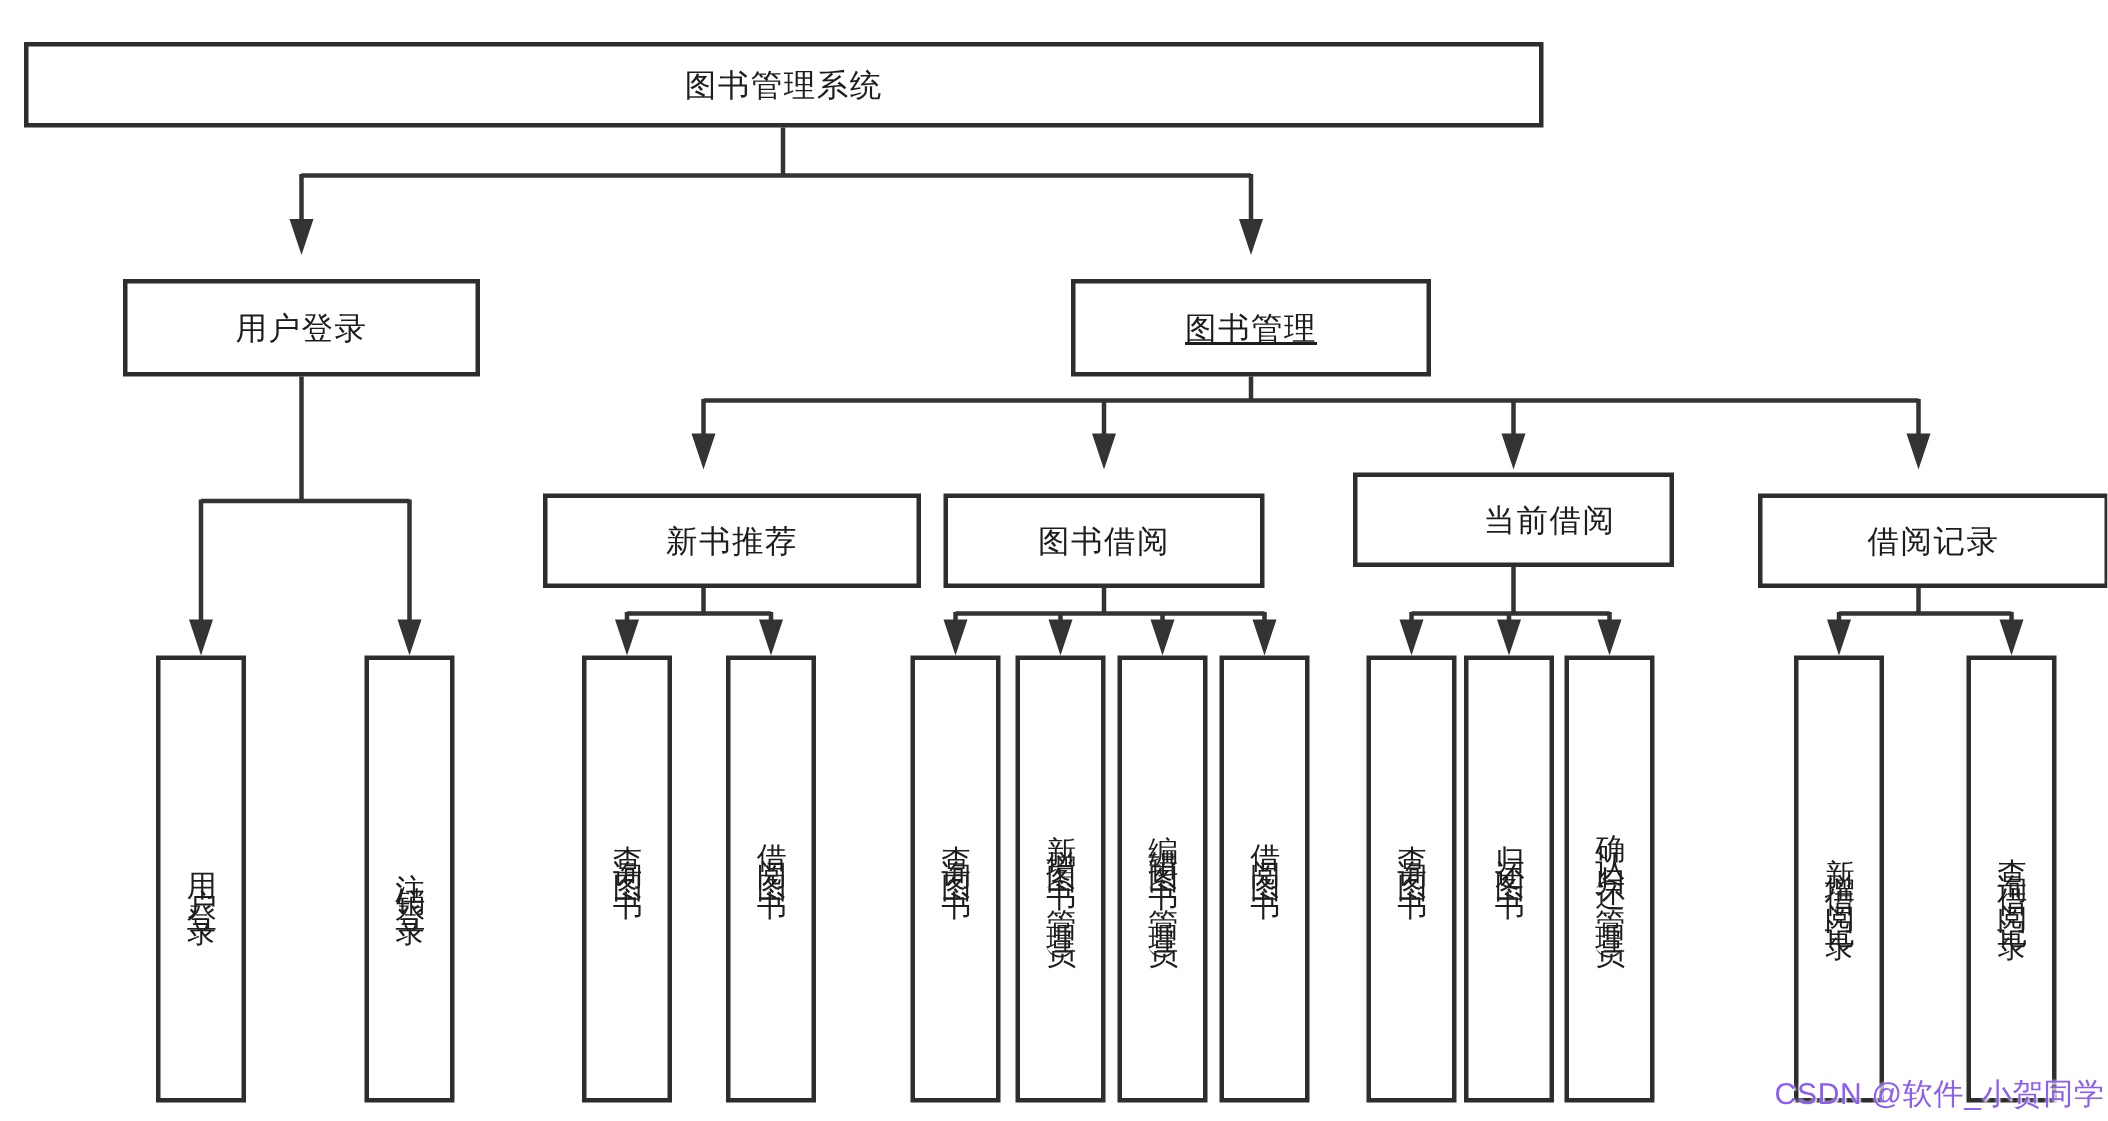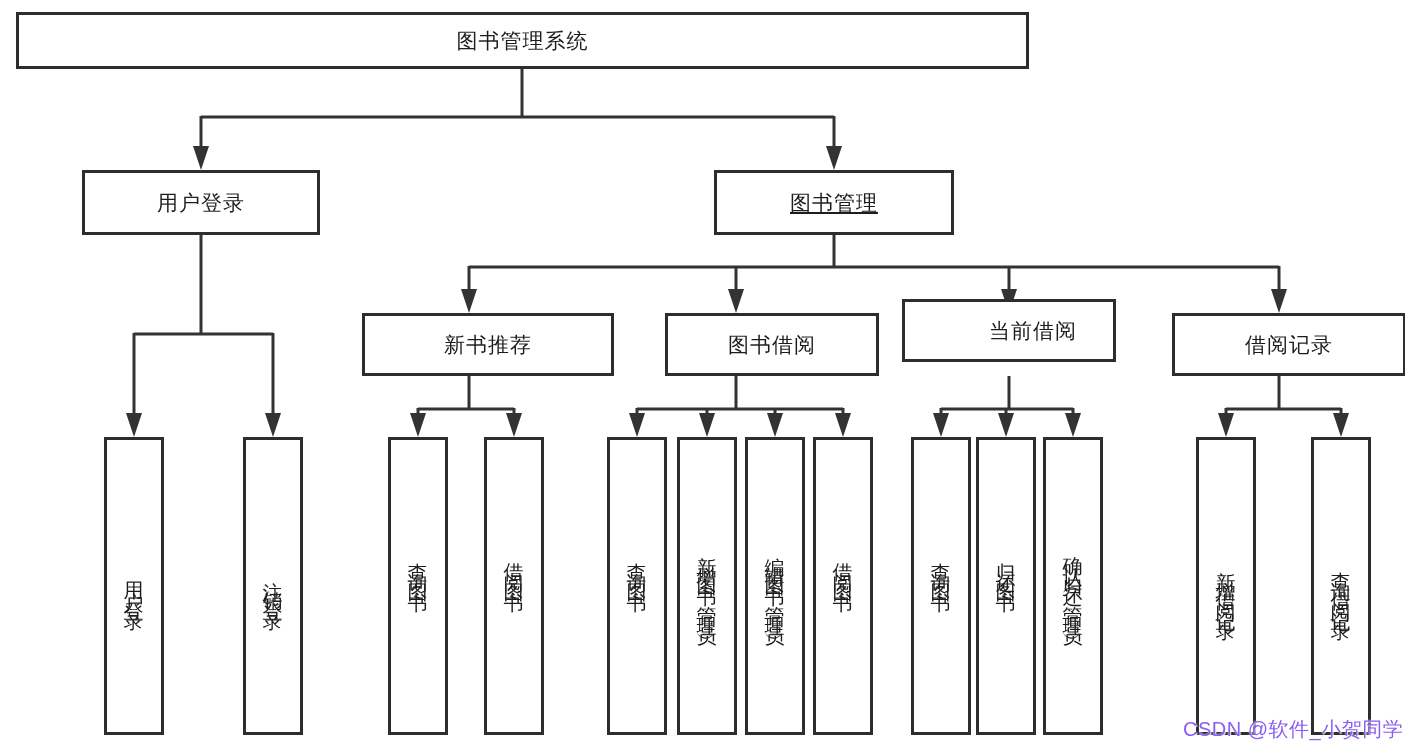--- a/index.html
+++ b/index.html
@@ -19,36 +19,36 @@
   }
   .node {
     position: absolute;
     background: #ffffff;
     border: 3px solid #2d2d2d;
     display: flex;
     align-items: center;
     justify-content: center;
     color: #1d1d1d;
   }
-  .hbox { font-size: 21px; letter-spacing: 1px; white-space: nowrap; }
+  .hbox { font-size: 21px; letter-spacing: 1px; white-space: nowrap; margin-top: 16px; }
   .vbox { font-size: 20px; }
   .vbox .vtext {
     writing-mode: vertical-rl;
     text-orientation: mixed;
     letter-spacing: 10px;
     line-height: 1.1;
     white-space: nowrap;
   }
   .vbox.up .vtext { padding-bottom: 38px; }
   
   .n-root           { left: 16px;   top: 12px;  width: 1013px; height: 57px; }
   .n-user-login     { left: 82px;   top: 170px; width: 238px;  height: 65px; }
   .n-book-mgmt      { left: 714px;  top: 170px; width: 240px;  height: 65px; text-decoration: underline; }
   .n-new-book       { left: 362px;  top: 313px; width: 252px;  height: 63px; text-align: center; }
-  .n-book-borrow    { left: 665px;  top: 313px; width: 214px;  height: 63px; font-family: Liberation Mono, monospace; }
+  .n-book-borrow    { left: 629px;  top: 313px; width: 214px;  height: 63px; font-family: Liberation Mono, monospace; }
   .n-current-borrow { left: 902px;  top: 299px; width: 214px;  height: 63px; padding-left: 48px; }
   .n-borrow-records { left: 1172px; top: 313px; width: 234px;  height: 63px; }
   .leaf { top: 437px; width: 60px; height: 298px; }
   .l1  { left: 104px; }
   .l2  { left: 243px; }
   .l3  { left: 388px; }
   .l4  { left: 484px; }
   .l5  { left: 607px; }
   .l6  { left: 677px; }
   .l7  { left: 745px; }

